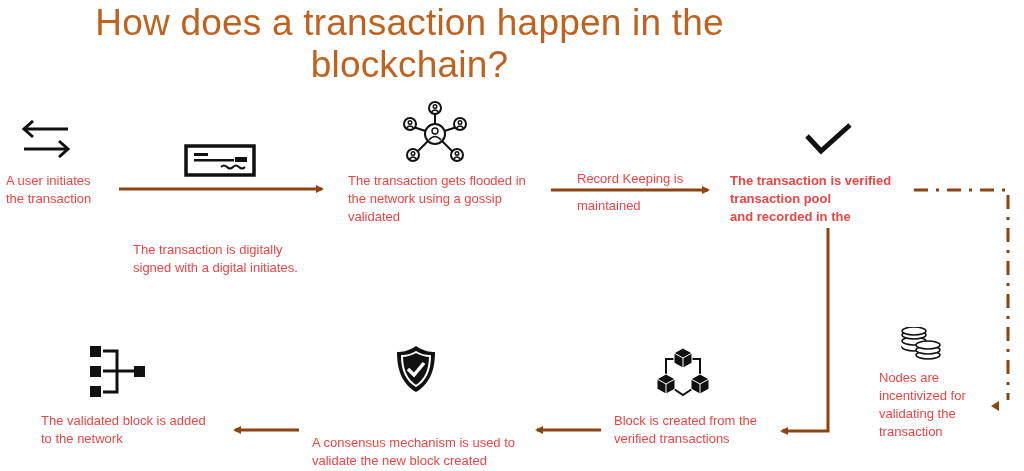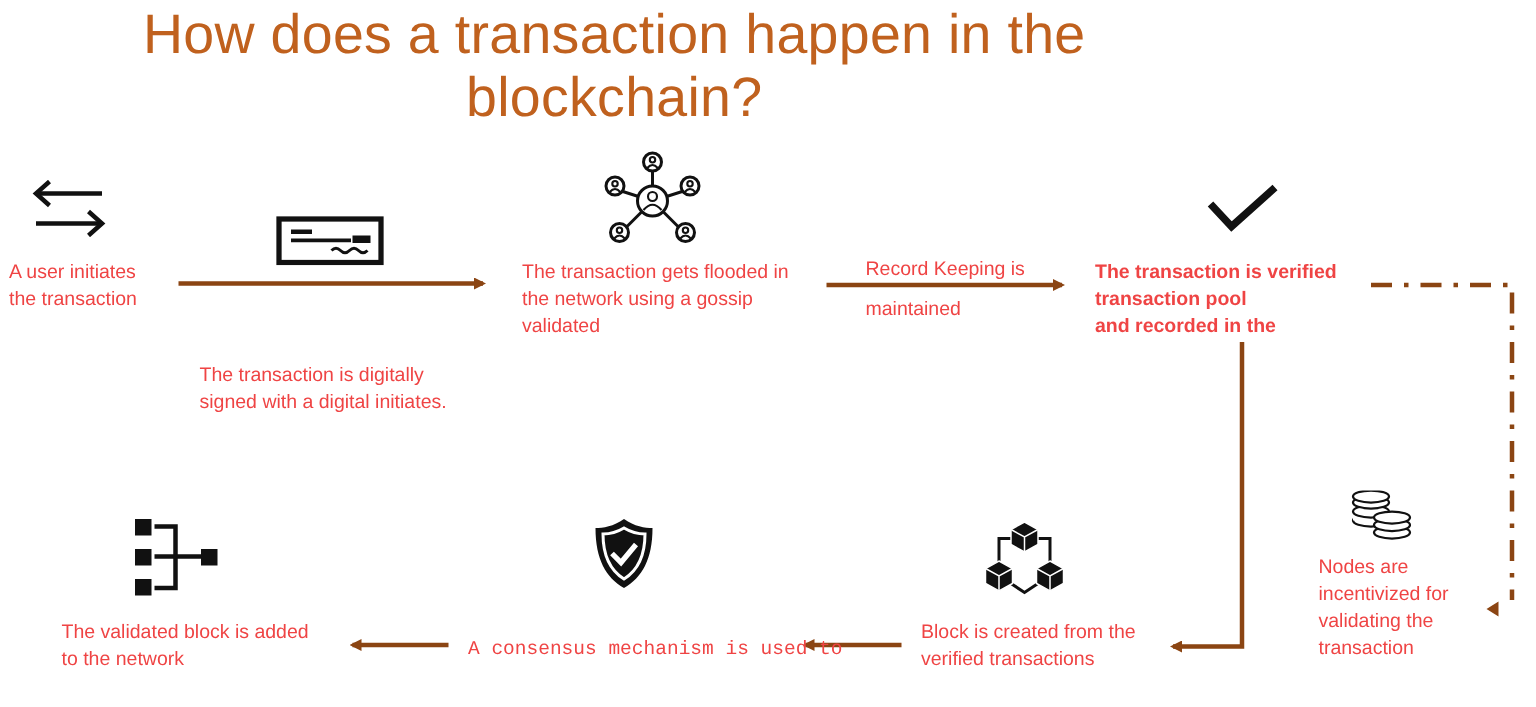--- a/index.html
+++ b/index.html
@@ -166,22 +166,23 @@
     <div>verified transactions</div>
 </div>
 
 <div class="icon" style="left:395px;top:345px;">
   <svg width="42" height="48" viewBox="0 0 42 48">
     <path d="M21,1 C28,6 35,7 40,7 C40,28 33,40 21,47 C9,40 2,28 2,7 C7,7 14,6 21,1 z" fill="#111"></path>
     <path d="M21,7 C26,10 31,11 35,11 C35,27 29,36 21,41 C13,36 7,27 7,11 C11,11 16,10 21,7 z" fill="none" stroke="#fff" stroke-width="2"></path>
     <polyline points="13,24 19,30 29,18" fill="none" stroke="#fff" stroke-width="3.5"></polyline>
   </svg>
 </div>
-<div class="txt" style="left:312px;top:424px;font-family:Liberation Mono, monospace;">
+<div class="txt" style="left:312px;top:434px;">
   <div>A consensus mechanism is used to</div>
+    <div>validate the new block created</div>
 </div>
 
 <div class="icon" style="left:90px;top:346px;">
   <svg width="56" height="54" viewBox="0 0 56 54">
     <rect x="0" y="0" width="11" height="11" fill="#111"></rect>
     <rect x="0" y="20" width="11" height="11" fill="#111"></rect>
     <rect x="0" y="40" width="11" height="11" fill="#111"></rect>
     <rect x="44" y="20" width="11" height="11" fill="#111"></rect>
     <g fill="none" stroke="#111" stroke-width="3">
       <polyline points="13,5 27,5 27,46 13,46"></polyline>

